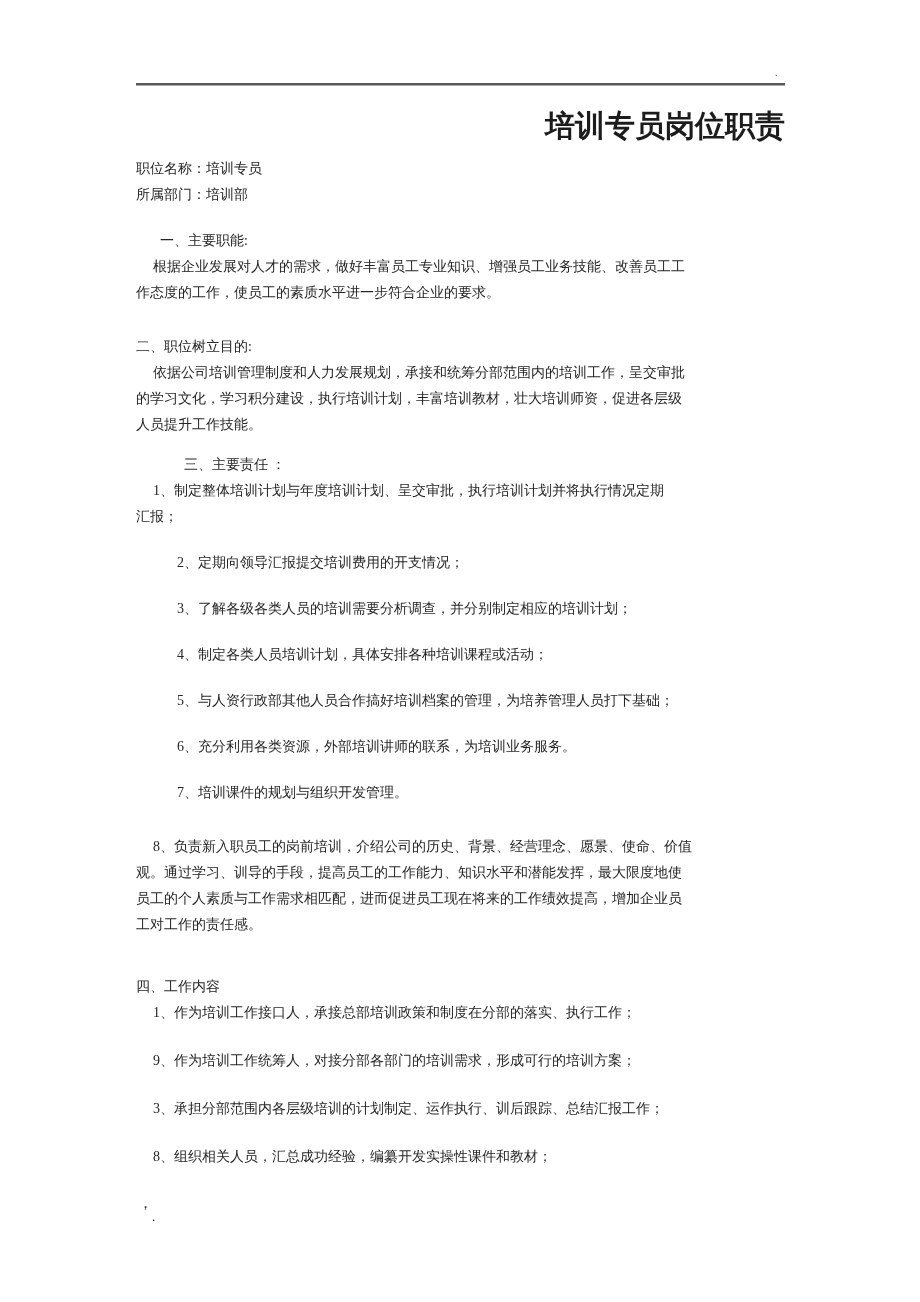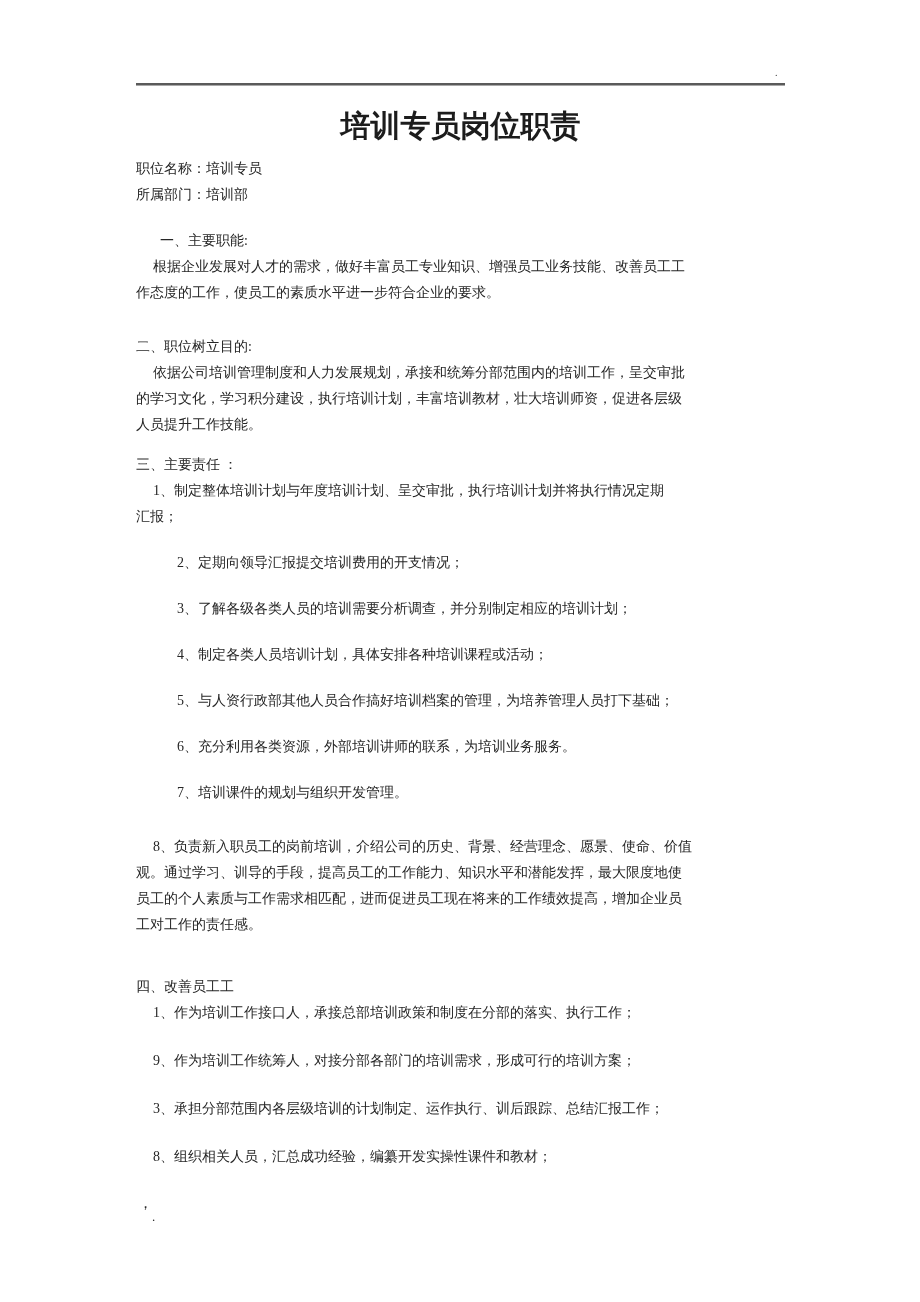--- a/index.html
+++ b/index.html
@@ -33,34 +33,34 @@
     position: absolute;
     left: 136px;
     top: 0;
     width: 680px;
   }
   .title {
     margin: 104px 0 0 0;
     font-size: 30px;
     line-height: 44px;
     font-weight: bold;
-    text-align: center;
+    text-align: right;
     width: 649px;
     color: #1c1c1c;
   }
   .meta, .heading, .para {
     margin: 0;
     font-size: 14px;
     line-height: 26px;
     white-space: pre-line;
     color: #262626;
   }
   .meta-first { margin-top: 8px; }
   .indent { text-indent: 17px; }
-  .mt14 { margin-top: 14px; }
+  .mt14 { margin-top: 14px; margin-left: 48px; }
   .mt20 { margin-top: 20px; margin-left: 24px; }
   .mt22 { margin-top: 22px; }
   .mt28 { margin-top: 28px; }
   .mt36 { margin-top: 36px; }
   .footer-comma {
     position: absolute;
     left: 138px;
     top: 1196px;
     font-size: 15px;
     line-height: 15px;
@@ -106,21 +106,21 @@
     <p class="para indent mt20">3、了解各级各类人员的培训需要分析调查，并分别制定相应的培训计划；</p>
     <p class="para indent mt20">4、制定各类人员培训计划，具体安排各种培训课程或活动；</p>
     <p class="para indent mt20">5、与人资行政部其他人员合作搞好培训档案的管理，为培养管理人员打下基础；</p>
     <p class="para indent mt20">6、充分利用各类资源，外部培训讲师的联系，为培训业务服务。</p>
     <p class="para indent mt20">7、培训课件的规划与组织开发管理。</p>
     <p class="para indent mt28">8、负责新入职员工的岗前培训，介绍公司的历史、背景、经营理念、愿景、使命、价值
 观。通过学习、训导的手段，提高员工的工作能力、知识水平和潜能发挥，最大限度地使
 员工的个人素质与工作需求相匹配，进而促进员工现在将来的工作绩效提高，增加企业员
 工对工作的责任感。</p>
 
-    <p class="heading mt36">四、改善员工工</p>
+    <p class="heading mt36">四、工作内容</p>
     <p class="para indent">1、作为培训工作接口人，承接总部培训政策和制度在分部的落实、执行工作；</p>
     <p class="para indent mt22">9、作为培训工作统筹人，对接分部各部门的培训需求，形成可行的培训方案；</p>
     <p class="para indent mt22">3、承担分部范围内各层级培训的计划制定、运作执行、训后跟踪、总结汇报工作；</p>
     <p class="para indent mt22">8、组织相关人员，汇总成功经验，编纂开发实操性课件和教材；</p>
 
   </div>
 
   <span class="footer-comma">，</span>
   <span class="footer-dot">.</span>
 

